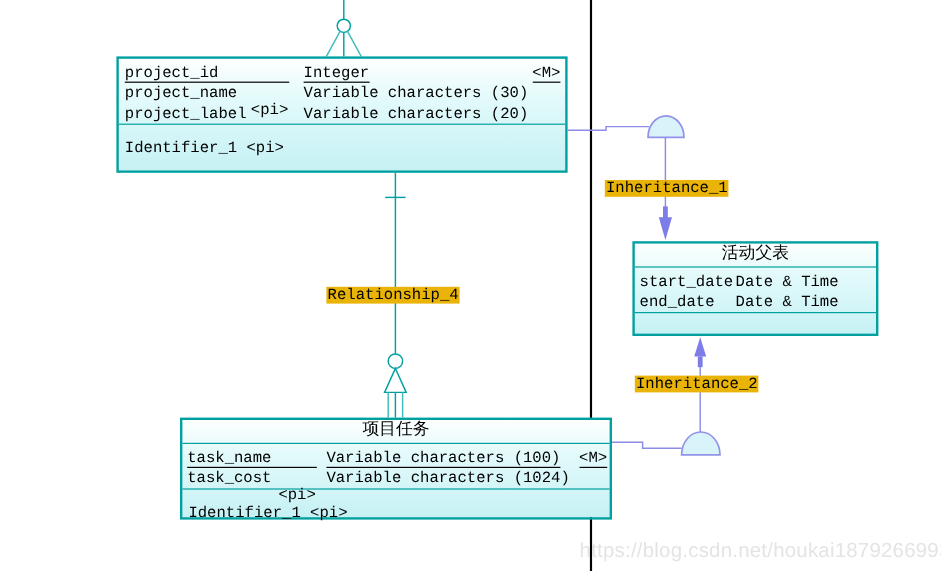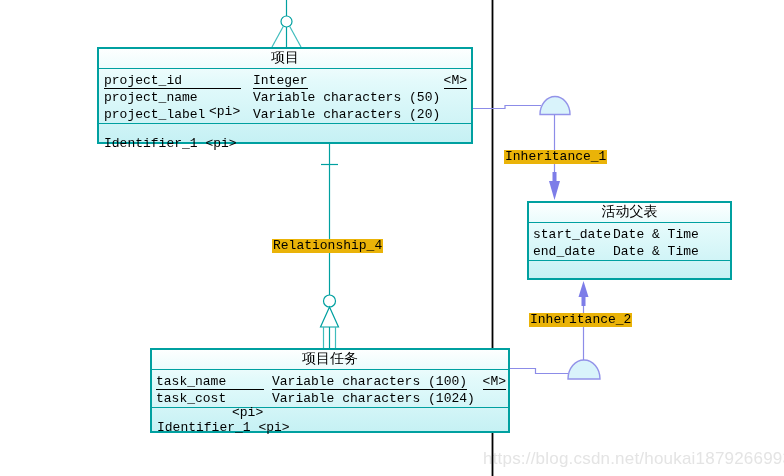--- a/index.html
+++ b/index.html
@@ -80,30 +80,29 @@
     <g>
       <polyline points="510,368.5 535.5,368.5 535.5,373.5 568,373.5" fill="none" stroke="#8c8ce8" stroke-width="1.2"></polyline>
       <path d="M568,379 A16,19 0 0 1 600,379 Z" fill="#d9f3fb" stroke="#9393e9" stroke-width="1.4"></path>
       <line x1="583.5" y1="304" x2="583.5" y2="360" stroke="#8c8ce8" stroke-width="1.2"></line>
       <rect x="581.5" y="297" width="4" height="9" fill="#7d7de8"></rect>
       <path d="M578.5,297 L588.5,297 L583.5,281 Z" fill="#7d7de8"></path>
     </g>
   </svg>
 
   <div class="entity" style="left:97px;top:47px;width:376px;height:97px">
-    <div class="ehead">项目</div>
     <div class="ebody">
       <div class="row">
         <span class="cell u" style="left:5px;width:137px"><span>project_id</span><span class="pi-abs" style="left:105px">&lt;pi&gt;</span></span>
         <span class="cell u" style="left:154px">Integer</span>
         <span class="cell u" style="right:4px">&lt;M&gt;</span>
       </div>
       <div class="row">
         <span class="cell" style="left:5px">project_name</span>
-        <span class="cell" style="left:154px">Variable characters (50)</span>
+        <span class="cell" style="left:154px">Variable characters (30)</span>
       </div>
       <div class="row">
         <span class="cell" style="left:5px">project_label</span>
         <span class="cell" style="left:154px">Variable characters (20)</span>
       </div>
     </div>
     <div class="efoot">Identifier_1 &lt;pi&gt;</div>
   </div>
 
   <div class="entity" style="left:527px;top:201px;width:205px;height:79px">

